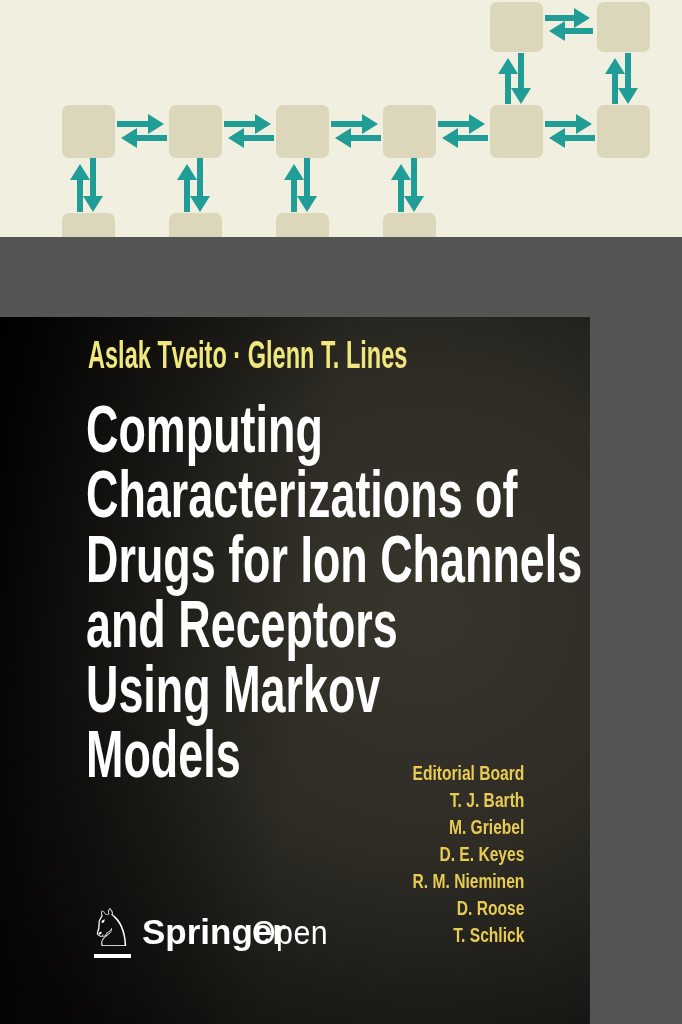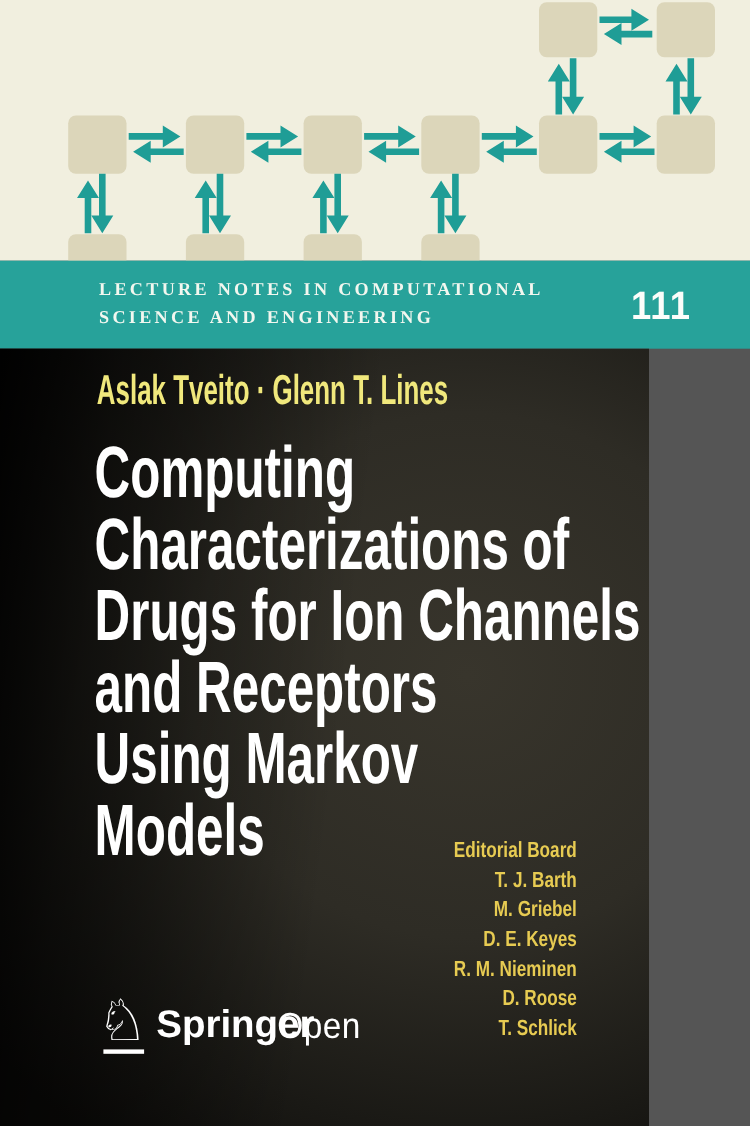--- a/index.html
+++ b/index.html
@@ -138,27 +138,20 @@
 
         <path d="M505 104 V74 H498 L508 58 L518 74 H511 V104 Z"></path>
         <path d="M612 104 V74 H605 L615 58 L625 74 H618 V104 Z"></path>
 
         <path d="M518 53 V88 H511 L521 104 L531 88 H524 V53 Z"></path>
         <path d="M625 53 V88 H618 L628 104 L638 88 H631 V53 Z"></path>
       </g>
     </svg>
   </div>
 
-  <div class="series-band">
-    <div class="series-title">
-      <div>LECTURE NOTES IN COMPUTATIONAL</div>
-      <div>SCIENCE AND ENGINEERING</div>
-    </div>
-    <div class="series-volume">111</div>
-  </div>
 
   <div class="body-dark">
 
     <div class="authors">Aslak Tveito · Glenn T. Lines</div>
 
     <h1 class="book-title">
       <div>Computing</div>
       <div>Characterizations of</div>
       <div>Drugs for Ion Channels</div>
       <div>and Receptors</div>

